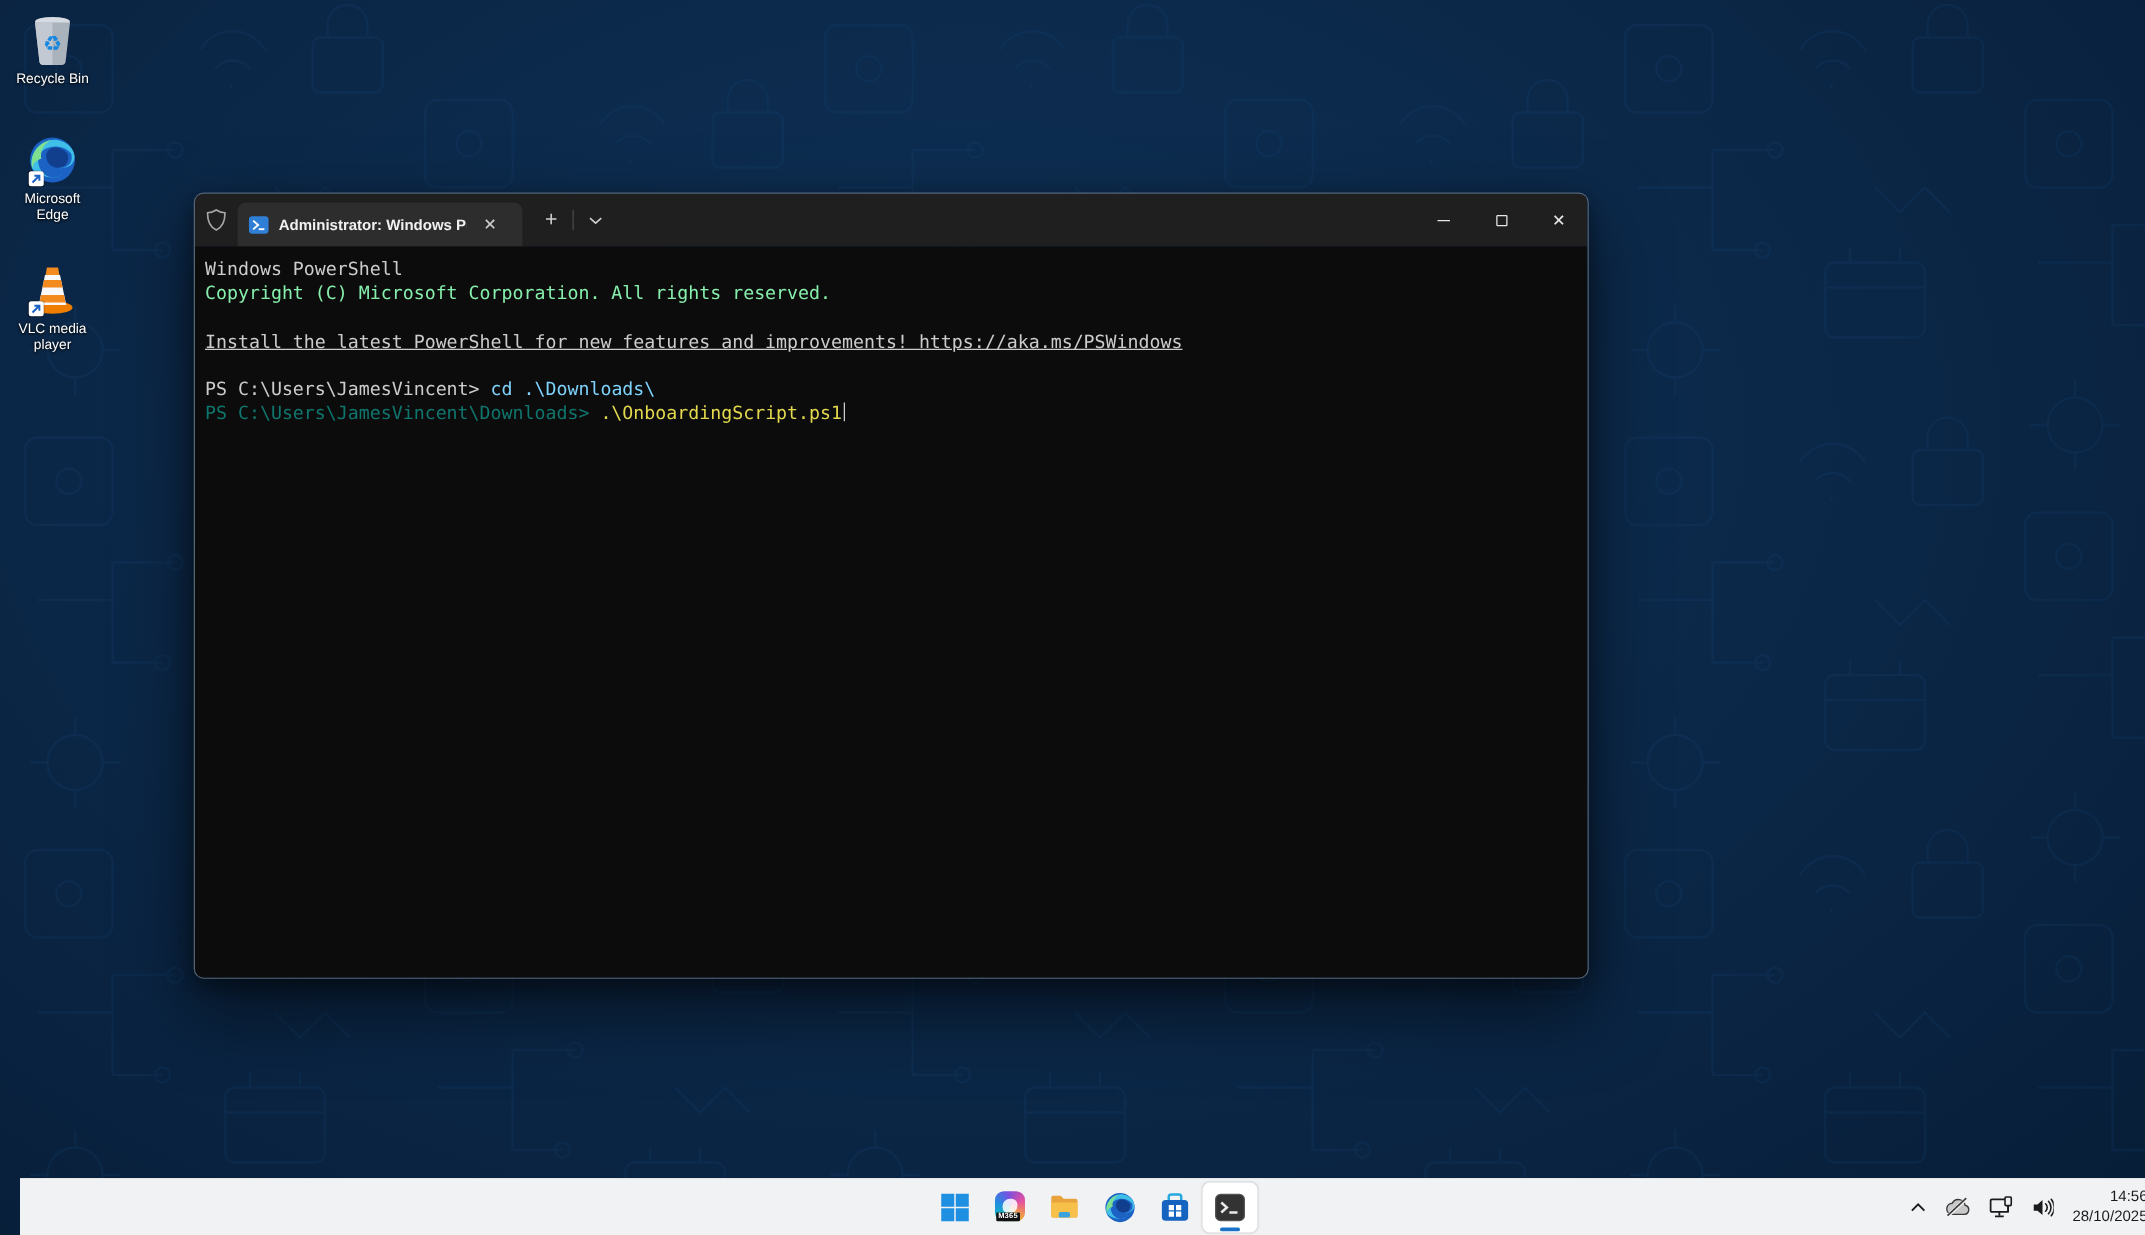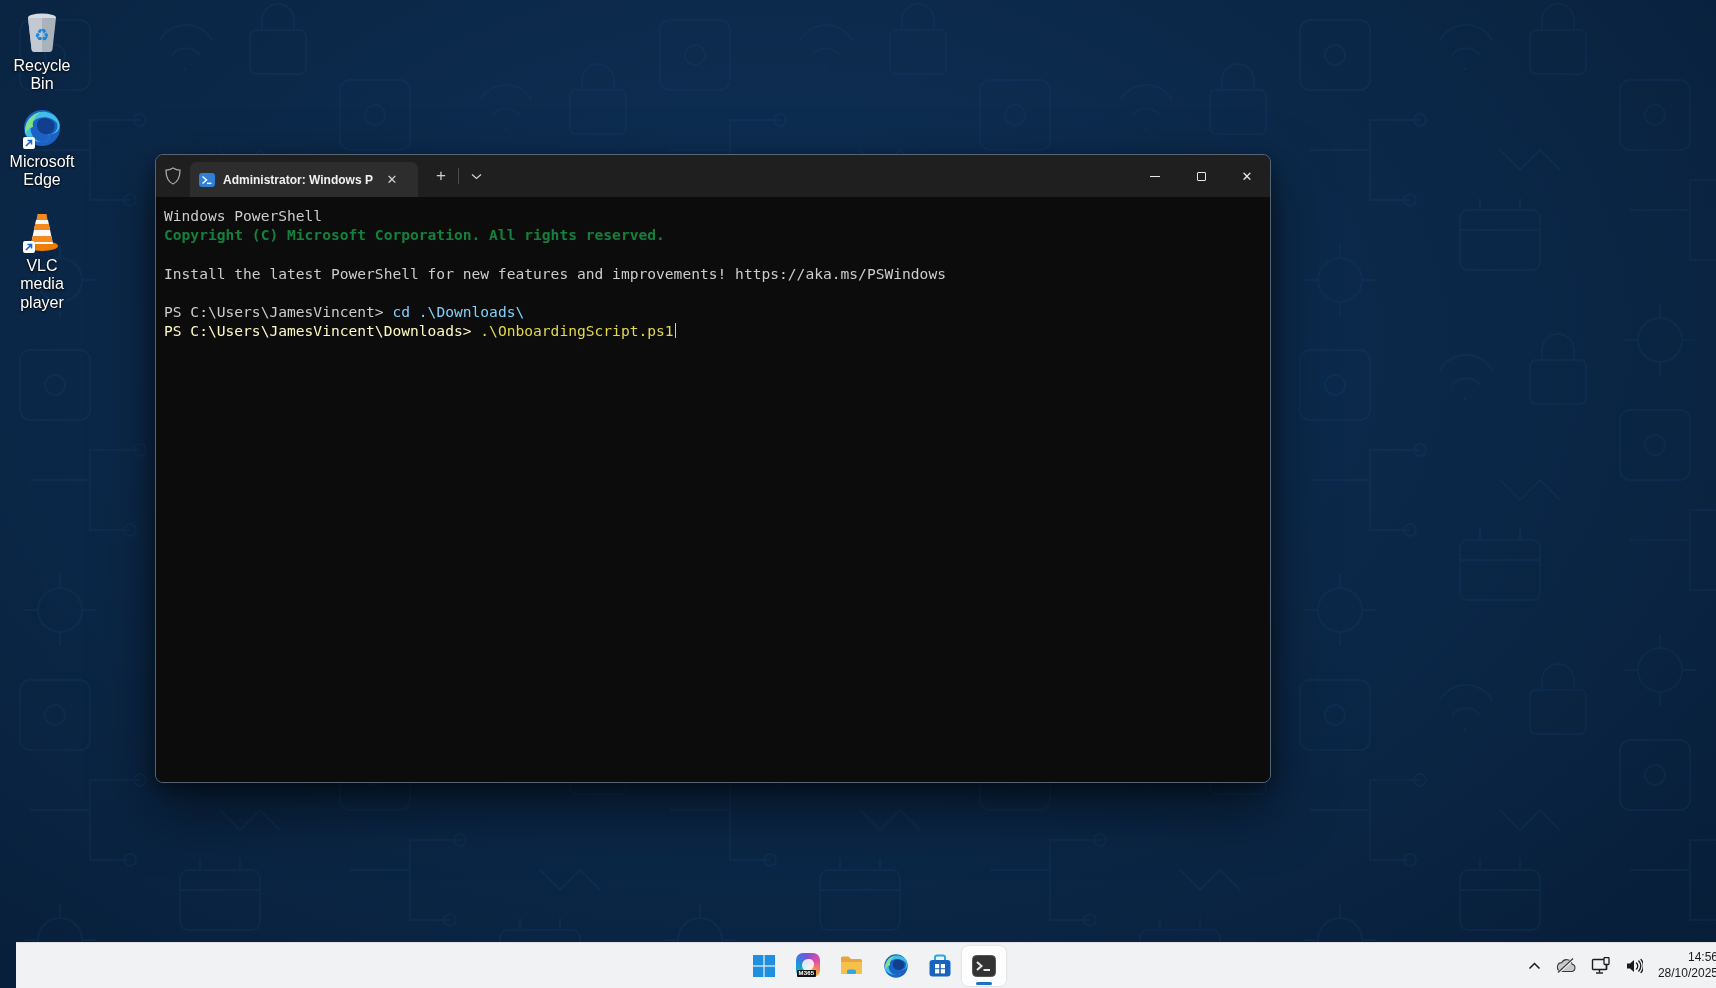--- a/index.html
+++ b/index.html
@@ -9,21 +9,21 @@
     background:radial-gradient(ellipse at 45% 35%, #0e3157 0%, #0b2747 55%, #071d37 100%);
     position:relative;
   }
   
   #wallpaper-pattern { position:absolute; inset:0; z-index:0; opacity:.5; }
 
   
   .desk-icon { position:absolute; left:0; width:84px; display:flex; flex-direction:column;
     align-items:center; z-index:2; cursor:default; }
   .desk-icon .ic { width:44px; height:44px; display:flex; align-items:center; justify-content:center; position:relative; }
-  .desk-icon .lbl { margin-top:3px; font-size:16px; color:#fff; text-align:center; line-height:1.15;
+  .desk-icon .lbl { margin-top:3px; font-size:11px; color:#fff; text-align:center; line-height:1.15;
     text-shadow:0 1px 2px rgba(0,0,0,.9), 0 0 3px rgba(0,0,0,.6); max-width:72px; }
   .shortcut-badge { position:absolute; left:3px; bottom:1px; width:12px; height:12px; background:#fff;
     border-radius:2px; display:flex; align-items:center; justify-content:center; box-shadow:0 0 1px rgba(0,0,0,.6); }
 
   
   #terminal-window { position:absolute; left:155px; top:154px; width:1116px; height:629px; z-index:3;
     border-radius:8px; overflow:hidden; border:1px solid rgba(150,150,150,.55);
     box-shadow:0 25px 60px rgba(0,0,0,.55), 0 6px 18px rgba(0,0,0,.4); }
   #titlebar { height:42px; background:#1f1f1f; display:flex; align-items:stretch; position:relative; }
   #admin-shield { width:34px; display:flex; align-items:center; justify-content:center; }
@@ -181,26 +181,26 @@
           <span class="glyph-min"></span>
         </div>
       <div class="win-btn">
           <span class="glyph-max"></span>
         </div>
       <div class="win-btn glyph-close">✕</div>
     </div>
   </div>
   <div id="terminal-body">
       <div class="term-line"><span style="color: rgb(204, 204, 204);">Windows PowerShell</span></div>
-      <div class="term-line"><span style="color: #15803d; font-weight: bold;">Copyright (C) Microsoft Corporation. All rights reserved.</span></div>
+      <div class="term-line"><span style="color: #86efac;">Copyright (C) Microsoft Corporation. All rights reserved.</span></div>
       <div class="term-line">&nbsp;</div>
-      <div class="term-line"><span style="color: rgb(204, 204, 204);">Install the latest PowerShell for new features and improvements! https://aka.ms/PSWindows</span></div>
+      <div class="term-line"><span style="color: rgb(204, 204, 204); text-decoration: underline;">Install the latest PowerShell for new features and improvements! https://aka.ms/PSWindows</span></div>
       <div class="term-line">&nbsp;</div>
       <div class="term-line"><span style="color: rgb(204, 204, 204);">PS C:\Users\JamesVincent&gt; </span><span style="color: #7dd3fc;">cd</span><span style="color: #7dd3fc;"> .\Downloads\</span></div>
-      <div class="term-line"><span style="color: #fef9c3; text-align: right;">PS C:\Users\JamesVincent\Downloads&gt; </span><span style="color: rgb(227, 216, 78);">.\OnboardingScript.ps1</span><span class="term-cursor"></span></div>
+      <div class="term-line"><span style="color: #0f766e; text-align: right;">PS C:\Users\JamesVincent\Downloads&gt; </span><span style="color: rgb(227, 216, 78);">.\OnboardingScript.ps1</span><span class="term-cursor"></span></div>
     </div>
 </div>
 
 <div id="taskbar">
   <div class="tb-btn">
     <svg width="24" height="24" viewBox="0 0 24 24">
       <rect x="1" y="1" width="10.4" height="10.4" fill="#1e8fe1"></rect>
       <rect x="12.6" y="1" width="10.4" height="10.4" fill="#1e8fe1"></rect>
       <rect x="1" y="12.6" width="10.4" height="10.4" fill="#1e8fe1"></rect>
       <rect x="12.6" y="12.6" width="10.4" height="10.4" fill="#1e8fe1"></rect>

